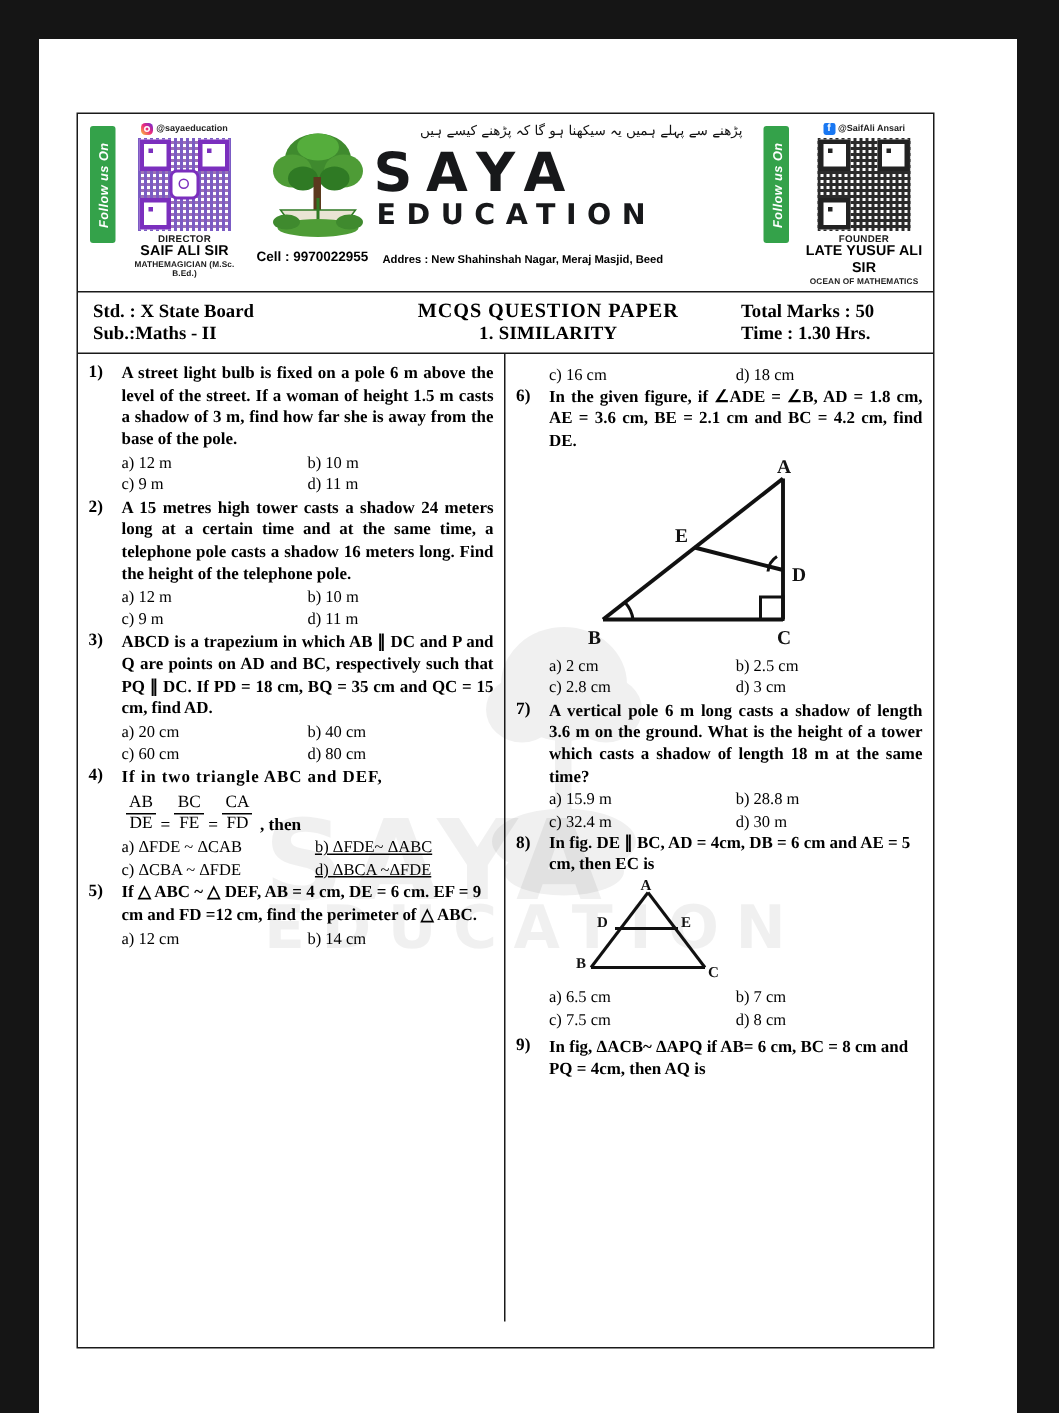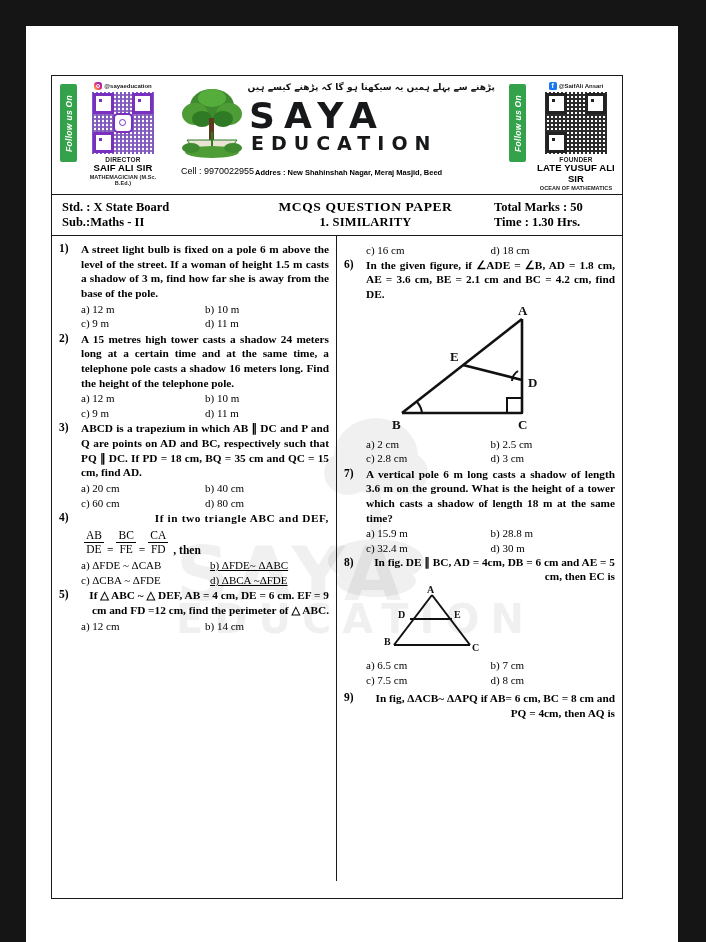--- a/index.html
+++ b/index.html
@@ -120,36 +120,36 @@
   .tagline{
     font-family:"Liberation Sans",sans-serif;font-weight:bold;
     font-size:5.5px;color:#1a1a1a;letter-spacing:.1px;
   }
   .center-brand{
     flex:1;position:relative;height:118px;
   }
   .urdu{
     position:absolute;right:6px;top:6px;
     font-size:9px;color:#111;font-family:"DejaVu Sans",sans-serif;
-    direction:rtl;letter-spacing:.5px;font-weight:bold;
+    direction:rtl;letter-spacing:.5px;
   }
   .tree{position:absolute;left:14px;top:10px;width:66px;height:72px;}
   .saya{
     position:absolute;left:84px;top:22px;
     font-family:"DejaVu Sans",sans-serif;font-weight:bold;
     font-size:36px;letter-spacing:9px;color:#17181a;line-height:1;
   }
   .edu{
     position:absolute;left:86px;top:58px;
     font-family:"DejaVu Sans",sans-serif;font-weight:bold;
     font-size:19px;letter-spacing:7px;color:#17181a;line-height:1;
   }
   .cell{
-    position:absolute;left:16px;top:90px;
-    font-family:"Liberation Sans",sans-serif;font-weight:normal;
+    position:absolute;left:6px;top:90px;
+    font-family:"Liberation Sans",sans-serif;font-weight:bold;
     font-size:9px;color:#000;
   }
   .addr{
     position:absolute;left:90px;top:92px;
     font-family:"Liberation Sans",sans-serif;font-weight:bold;
     font-size:7.5px;color:#000;
   }
   .titleband{
     position:relative;padding:4px 10px 5px 10px;
     border-top:1.6px solid #1a1a1a;border-bottom:1.6px solid #1a1a1a;
@@ -172,21 +172,21 @@
   .q{display:flex;margin-bottom:1px;}
   .qnum{
     width:22px;flex:none;font-weight:bold;font-size:11.5px;color:#000;
     padding-top:0px;
   }
   .qbody{flex:1;}
   .qtext{
     font-weight:bold;font-size:11.3px;line-height:1.30;color:#000;
     text-align:justify;
   }
-  .qtext.loose{text-align:right;}
+  .qtext.loose{text-align:left;}
   .opts{display:flex;flex-wrap:wrap;margin-top:1px;}
   .opt{
     width:50%;box-sizing:border-box;
     font-size:11px;line-height:1.32;color:#000;font-weight:normal;
     padding-right:2px;
   }
   .opt.wide{width:52%;}
   .opt.narrow{width:48%;text-decoration:underline;}
   .spacer{height:3px;}
   

